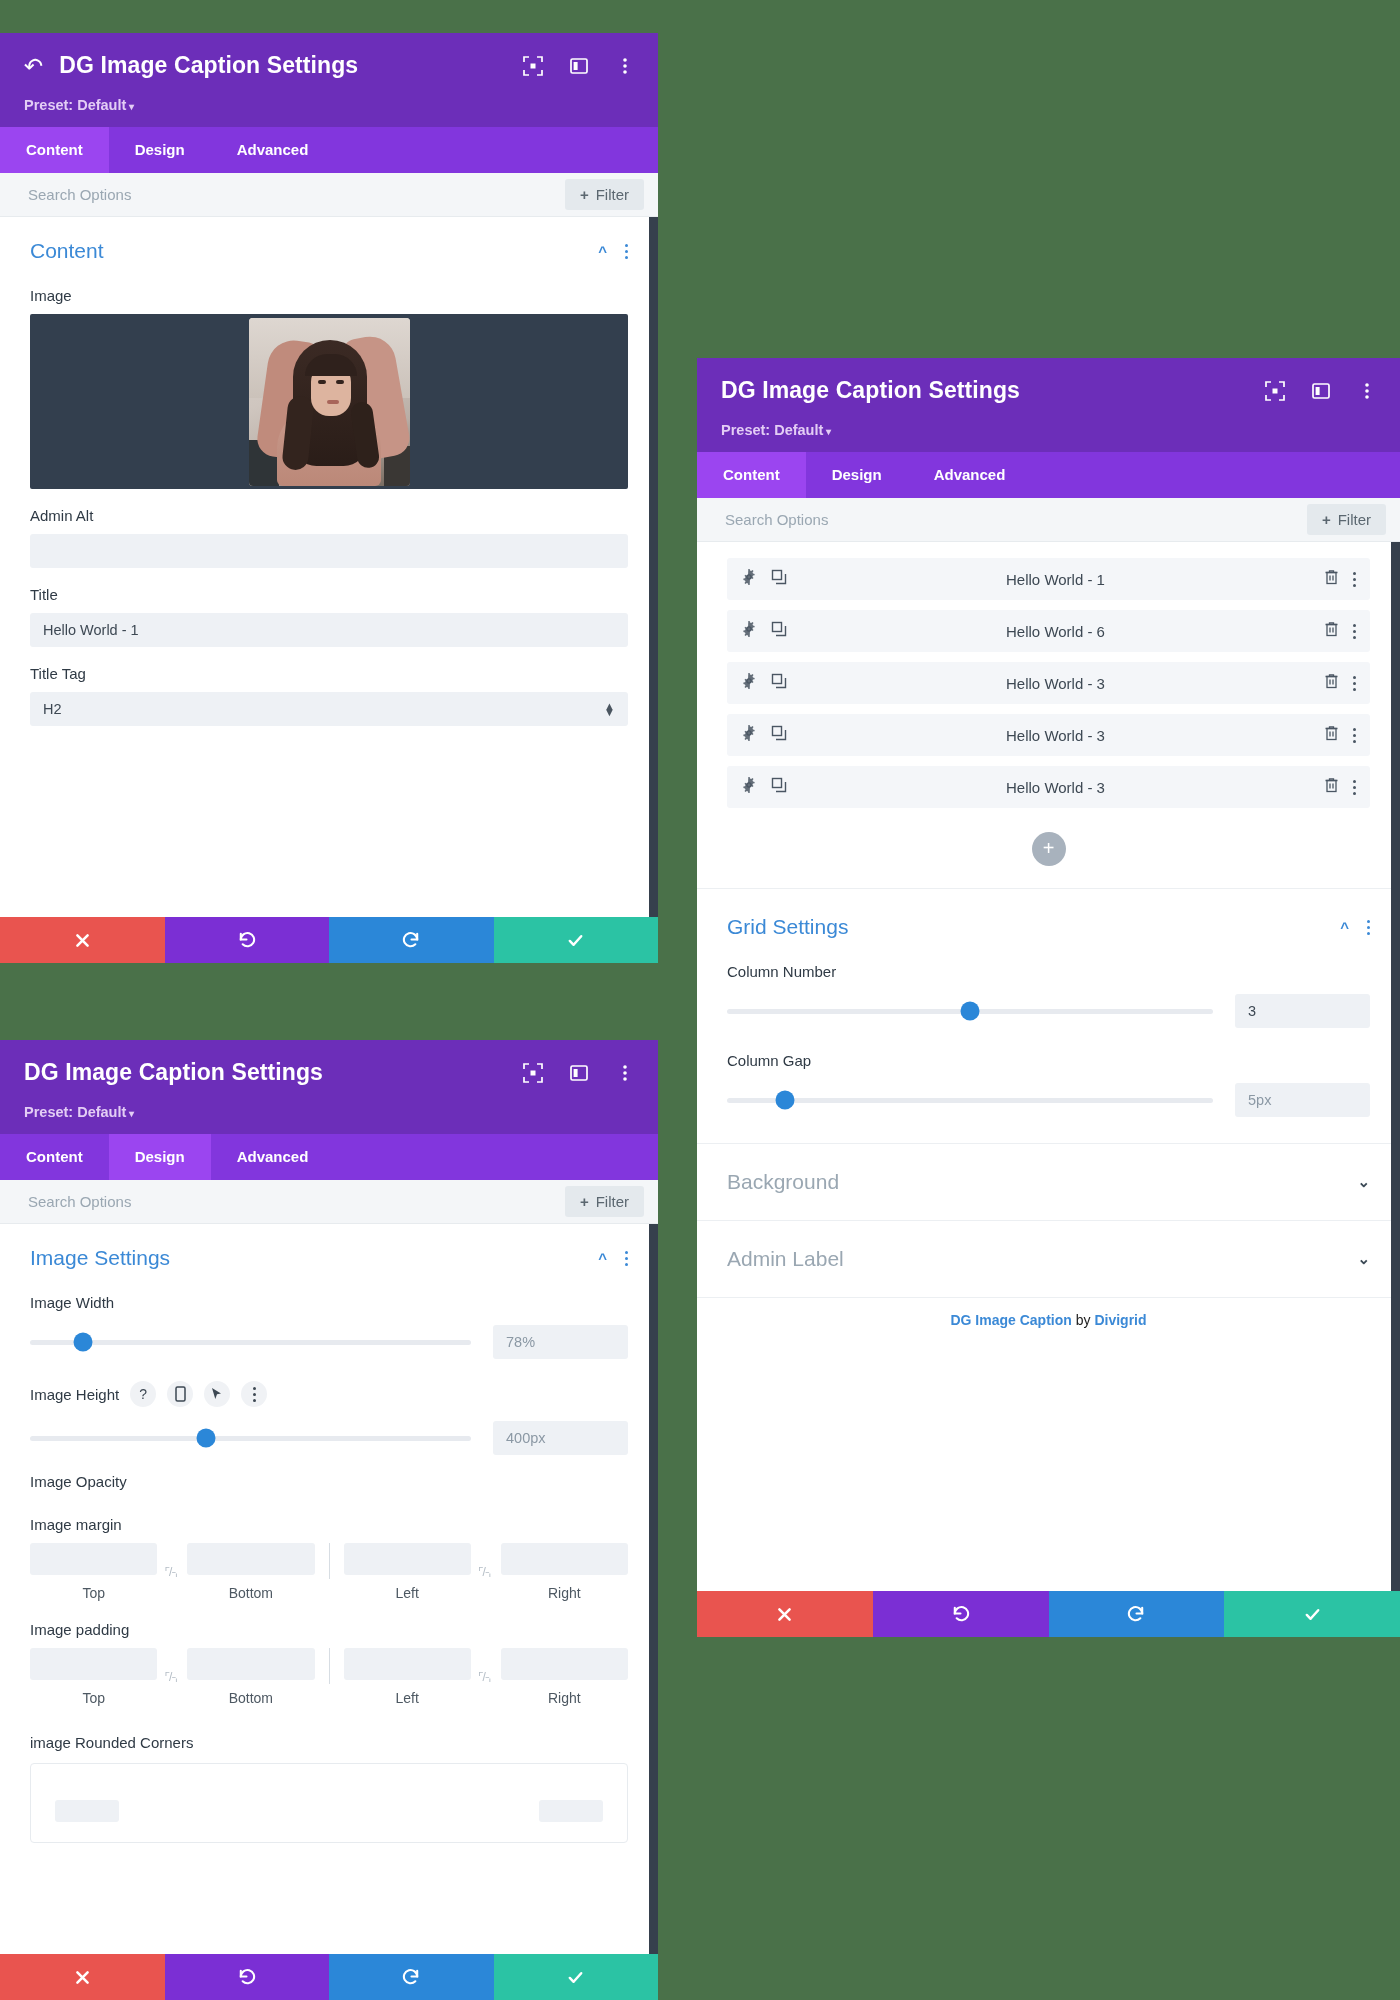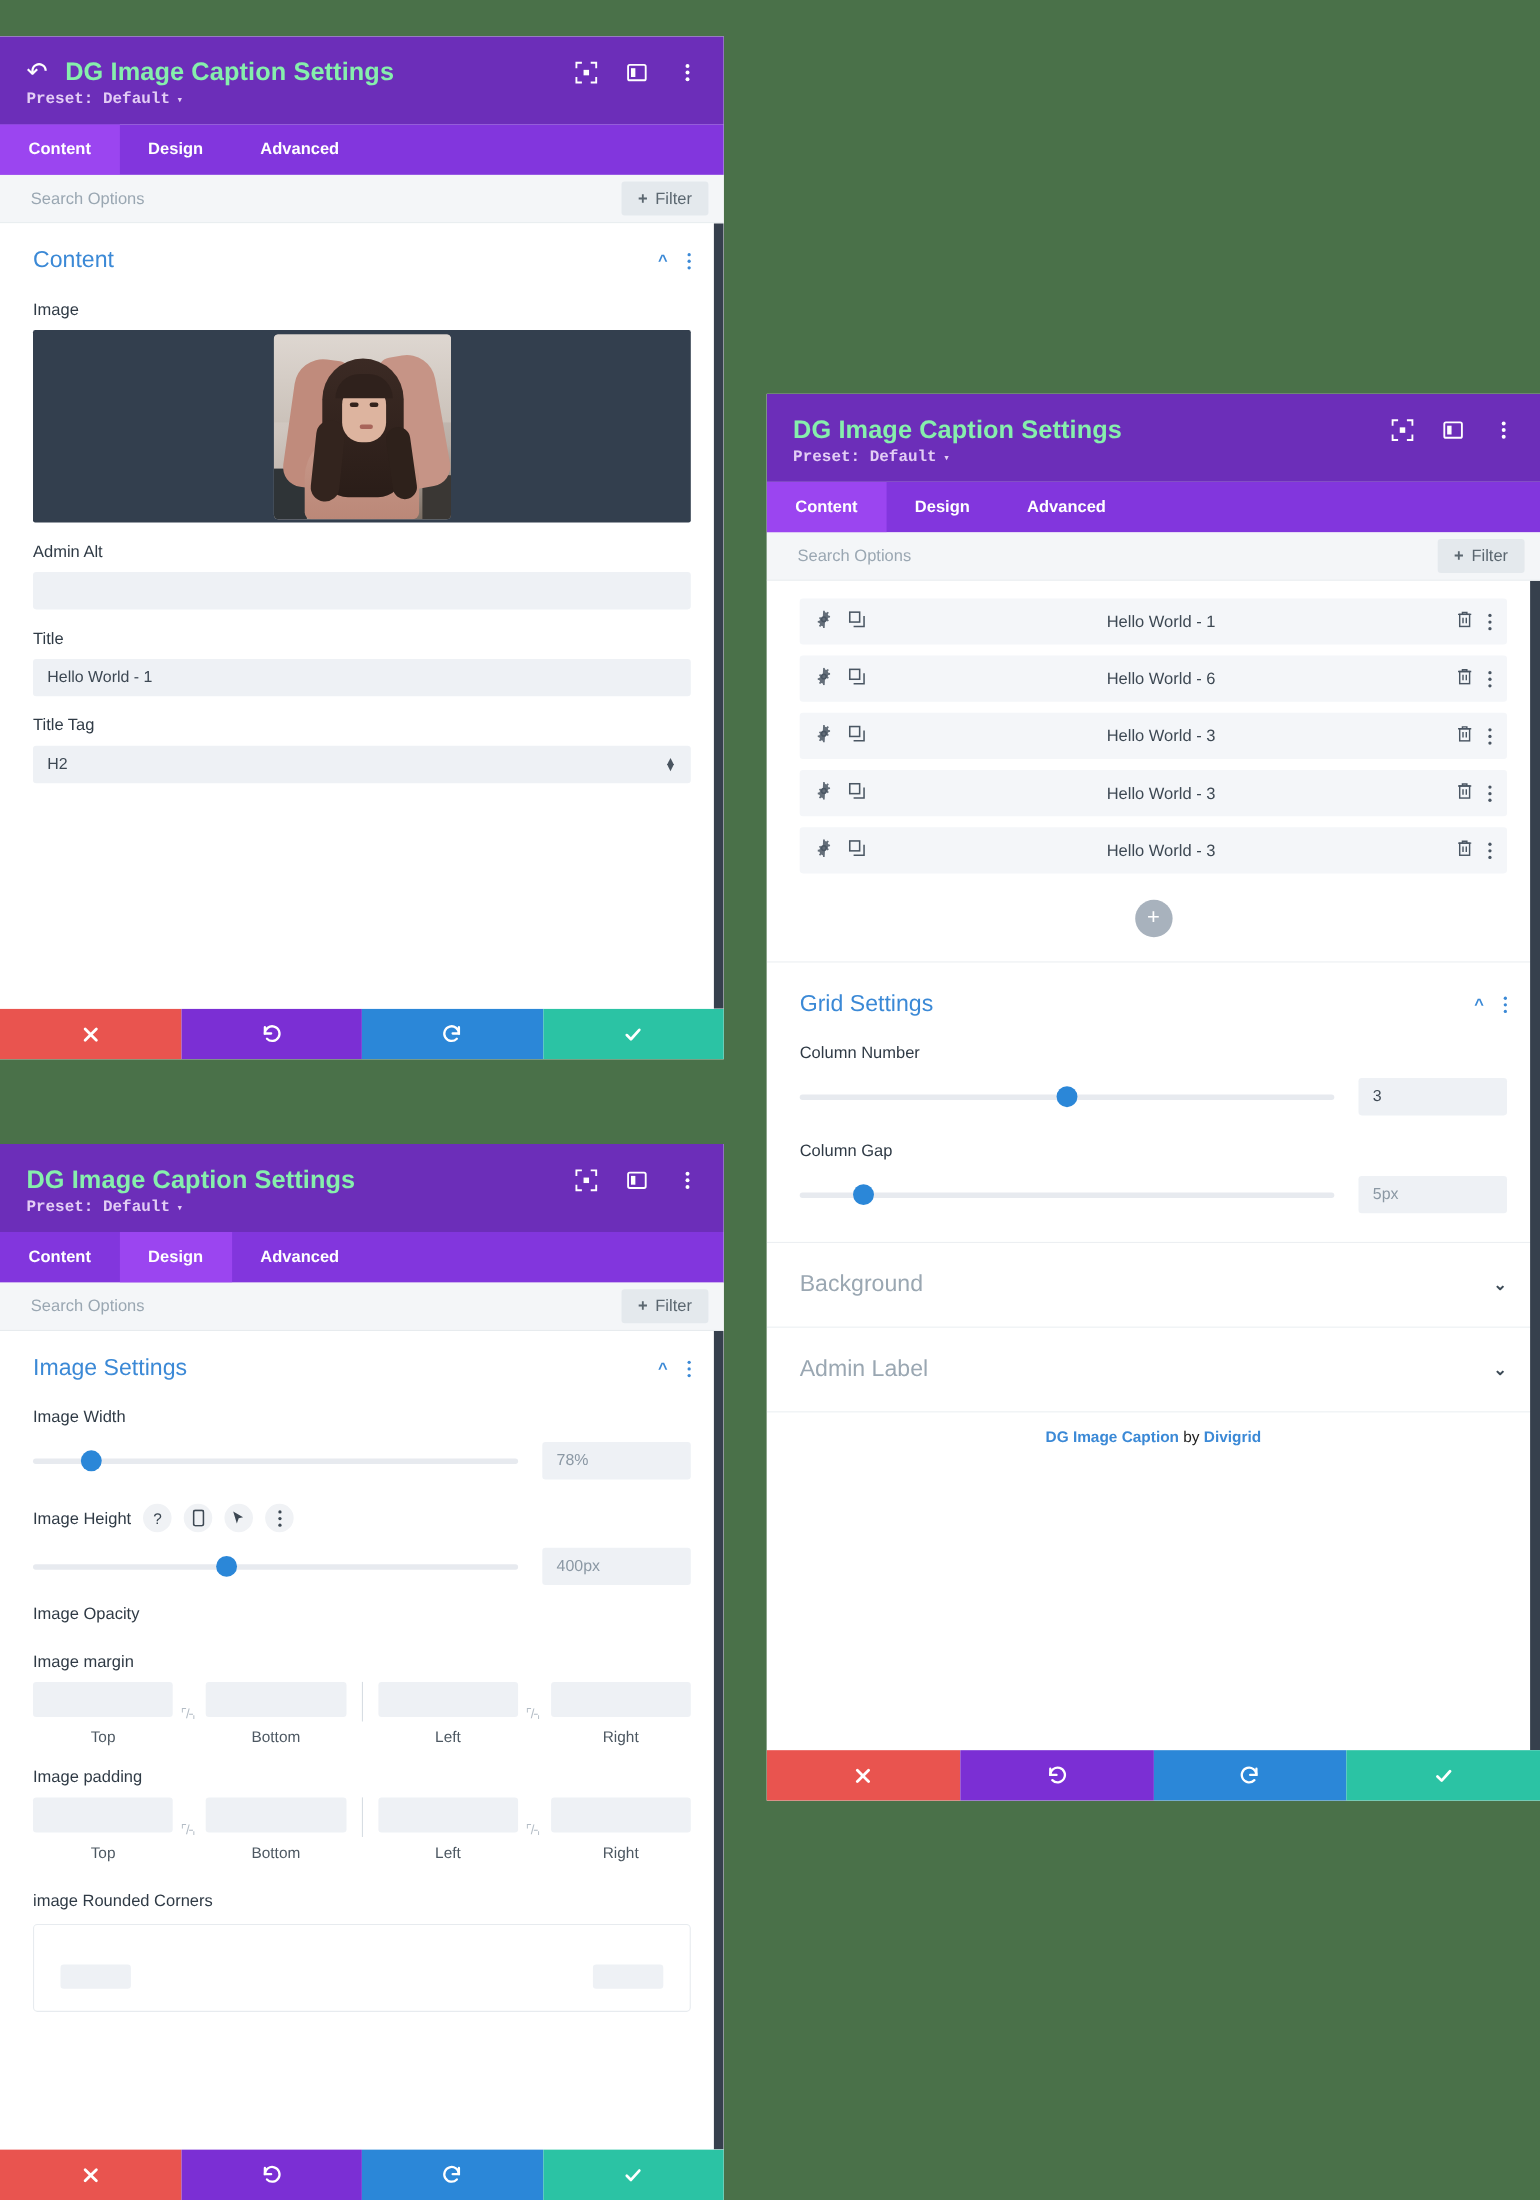--- a/index.html
+++ b/index.html
@@ -25,24 +25,24 @@
     position: relative;
     flex: none;
   }
   .head-row { display: flex; align-items: flex-start; }
   .back-arrow {
     color: #fff; font-size: 23px; line-height: 1;
     margin-right: 16px; margin-top: 2px;
     font-family: "DejaVu Sans", sans-serif;
   }
   .panel-title {
-    color: #86efac; font-size: 23px; font-weight: bold;
+    color: #ffffff; font-size: 23px; font-weight: bold;
     letter-spacing: .1px; line-height: 1.1;
   }
-  .preset { color: #e3cdf5; font-size: 14.5px; font-weight: bold; margin-top: 5px; font-family: Liberation Mono, monospace; }
+  .preset { color: #e3cdf5; font-size: 14.5px; font-weight: bold; margin-top: 19px; }
   .preset .caret { font-size: 10px; }
   .head-icons {
     position: absolute; right: 22px; top: 22px;
     display: flex; align-items: center; gap: 24px;
   }
   .hicon { width: 22px; height: 22px; display: block; }
   .hicon svg { display: block; }
 
   
   .tabs { display: flex; background: #8236dd; flex: none; }

